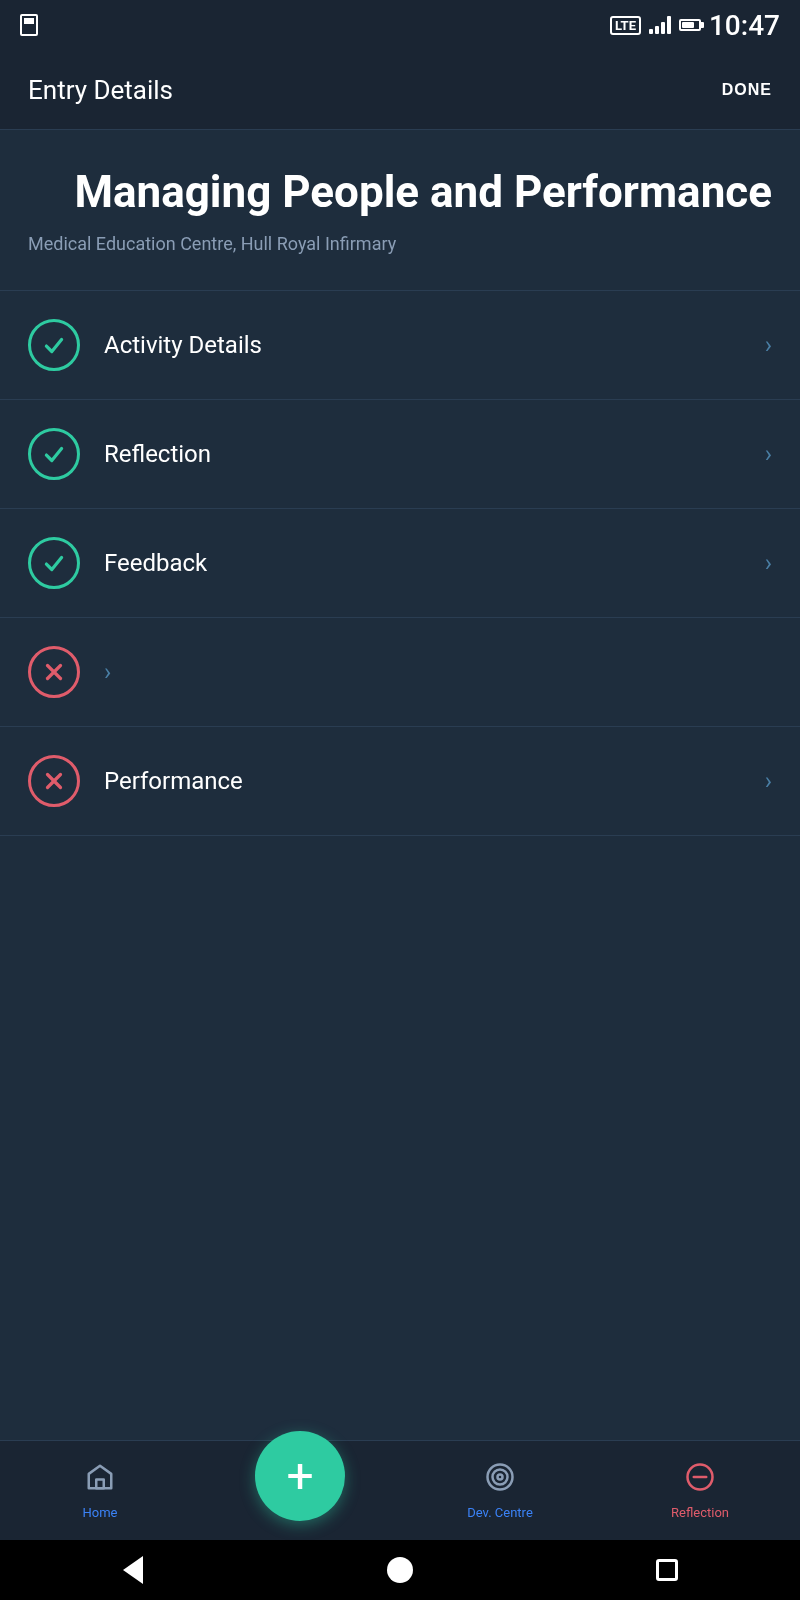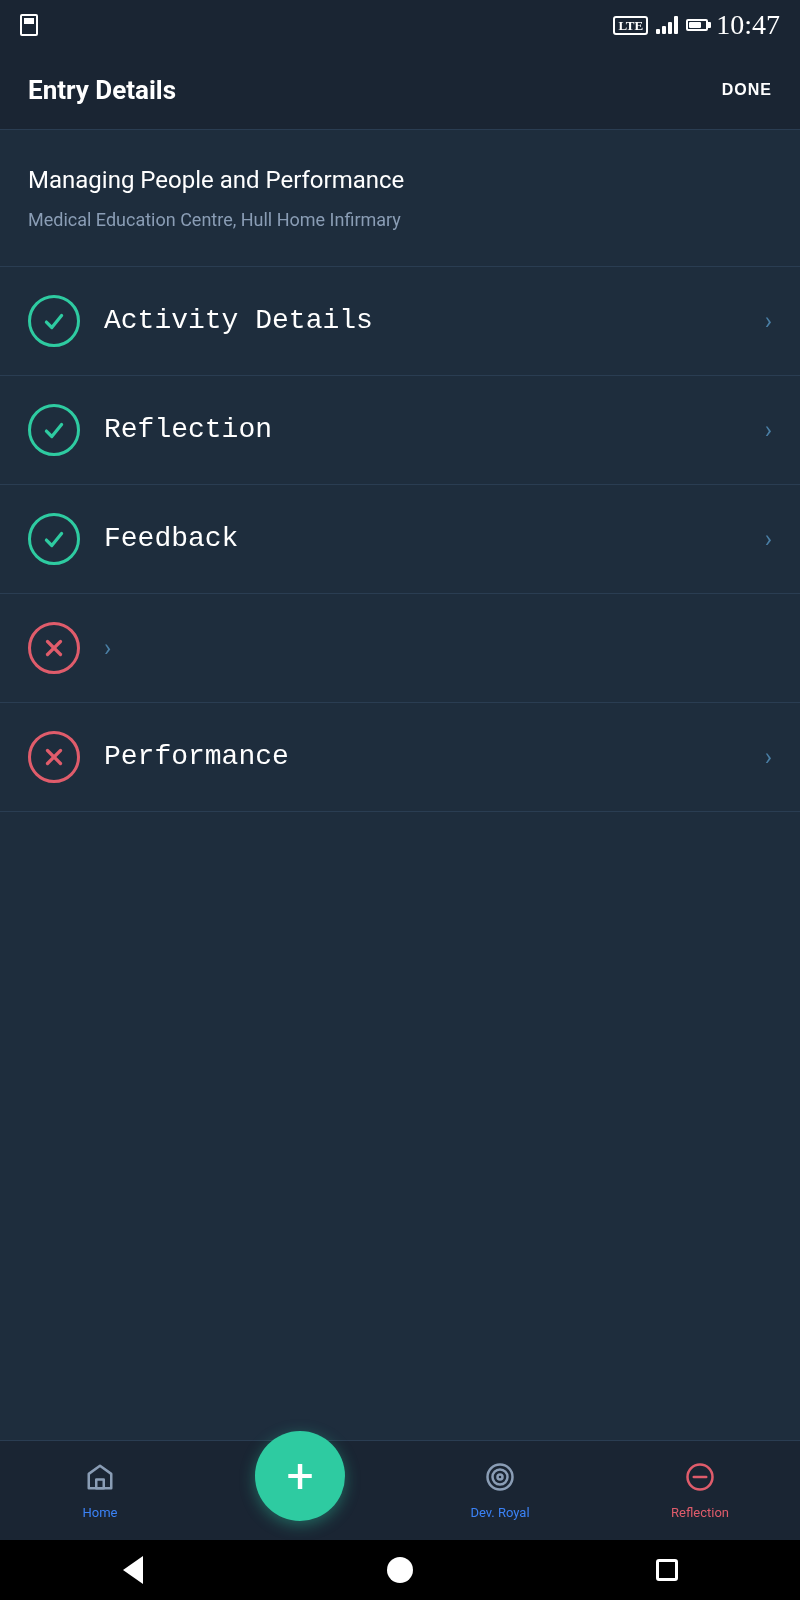--- a/index.html
+++ b/index.html
@@ -24,21 +24,20 @@
       gap: 10px;
     }
     .status-bar-left {
       position: absolute;
       left: 20px;
     }
     .status-icons {
       display: flex;
       align-items: center;
       gap: 8px;
-      font-family: Liberation Serif, serif;
     }
     .status-time {
       font-size: 28px;
       font-weight: 500;
       color: #ffffff;
     }
     .lte-badge {
       font-size: 13px;
       font-weight: bold;
       color: #ffffff;
@@ -69,45 +68,46 @@
       height: 80px;
       background-color: #1a2533;
       display: flex;
       align-items: center;
       justify-content: space-between;
       padding: 0 28px;
       border-bottom: 1px solid #2a3d52;
     }
     .header-title {
       font-size: 26px;
-      font-weight: bold;
+      font-weight: normal;
       color: #ffffff;
     }
     .done-btn {
       font-size: 16px;
       font-weight: bold;
       color: #ffffff;
       background: none;
       border: none;
       cursor: pointer;
       letter-spacing: 1px;
     }
 
     
     .hero {
       padding: 36px 28px 36px 28px;
       background-color: #1e2d3d;
       border-bottom: 1px solid #2a3d52;
     }
     .hero-title {
-      font-size: 24px;
-      font-weight: normal;
+      font-size: 44px;
+      font-weight: bold;
       color: #ffffff;
       line-height: 1.2;
       margin-bottom: 14px;
+      text-align: right;
     }
     .hero-subtitle {
       font-size: 18px;
       color: #8a9db5;
     }
 
     
     .menu-list {
       flex: 1;
     }
@@ -135,24 +135,23 @@
       border-color: #2ecba1;
     }
     .menu-icon.error {
       border-color: #e05c6b;
     }
     .check-svg {
       width: 26px;
       height: 26px;
     }
     .menu-label {
-      font-size: 28px;
+      font-size: 24px;
       color: #ffffff;
       flex: 1;
-      font-family: Liberation Mono, monospace;
     }
     .chevron {
       color: #4a7fa5;
       font-size: 24px;
     }
 
     
     .bottom-nav {
       position: absolute;
       bottom: 60px;
@@ -315,21 +314,21 @@
   </div>
 </div>
 
 <div class="header">
   <span class="header-title">Entry Details</span>
   <button class="done-btn">DONE</button>
 </div>
 
 <div class="hero">
   <div class="hero-title">Managing People and Performance</div>
-  <div class="hero-subtitle">Medical Education Centre, Hull Home Infirmary</div>
+  <div class="hero-subtitle">Medical Education Centre, Hull Royal Infirmary</div>
 </div>
 
 <div class="menu-list">
 
   <div class="menu-item">
     <div class="menu-icon success">
       <svg class="check-svg" viewBox="0 0 24 24" fill="none">
         <polyline points="5,13 10,18 19,7" stroke="#2ecba1" stroke-width="3" stroke-linecap="round" stroke-linejoin="round"></polyline>
       </svg>
     </div>
@@ -400,21 +399,21 @@
   </div>
 
   <div class="nav-item">
     <span class="nav-icon">
       <svg width="30" height="30" viewBox="0 0 24 24" fill="none" stroke="#8a9db5" stroke-width="2" stroke-linecap="round" stroke-linejoin="round">
         <circle cx="12" cy="12" r="10"></circle>
         <circle cx="12" cy="12" r="6"></circle>
         <circle cx="12" cy="12" r="2"></circle>
       </svg>
     </span>
-    <span class="nav-label">Dev. Royal</span>
+    <span class="nav-label">Dev. Centre</span>
   </div>
 
   <div class="nav-item nav-red">
     <span class="nav-icon">
       <svg width="30" height="30" viewBox="0 0 24 24" fill="none" stroke="#e05c6b" stroke-width="2" stroke-linecap="round" stroke-linejoin="round">
         <circle cx="12" cy="12" r="10"></circle>
         <line x1="7" y1="12" x2="17" y2="12"></line>
       </svg>
     </span>
     <span class="nav-label" style="color:#e05c6b;">Reflection</span>

